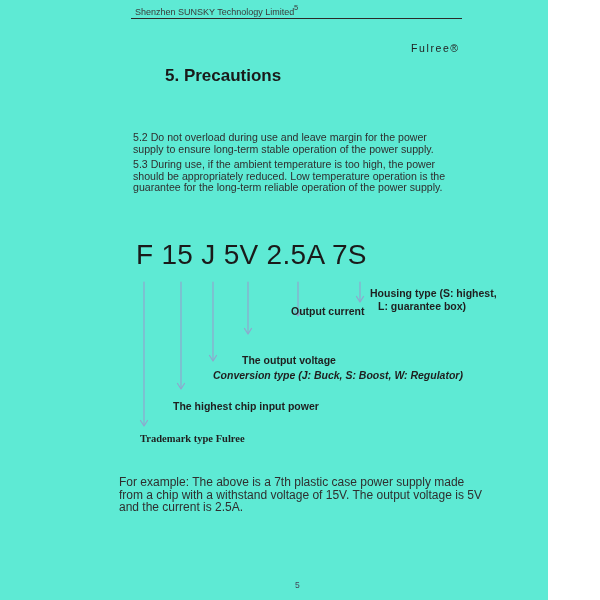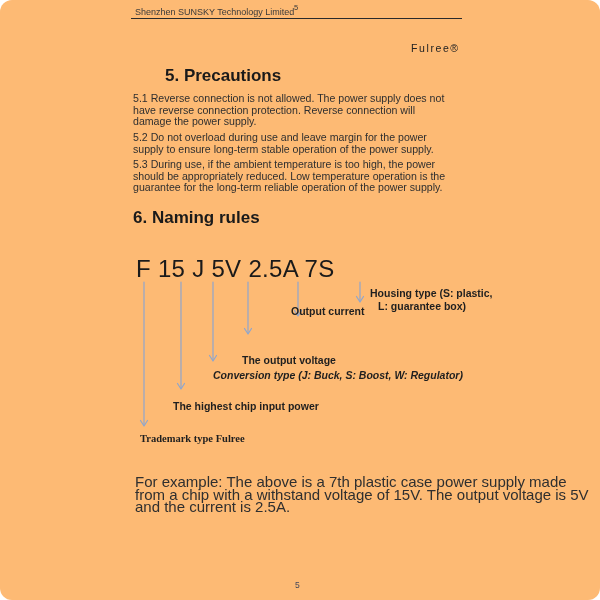--- a/index.html
+++ b/index.html
@@ -2,27 +2,26 @@
 <html><head>
 <meta charset="utf-8">
 <style>
   html, body {
     margin: 0;
     padding: 0;
     background: #ffffff;
   }
   .page {
     position: relative;
-    width: 600px;
+    width: 548px;
     height: 600px;
-    background: #fdba74;
+    background: #5eead4;
     font-family: "Liberation Sans", "DejaVu Sans", sans-serif;
     color: #2f2f2f;
     overflow: hidden;
-    border-radius: 12px;
   }
   .abs { position: absolute; }
 
   
   .hdr-company {
     left: 135px; top: 7px;
     font-size: 9px; color: #3a3a3a;
     white-space: nowrap;
   }
   .hdr-footnote {
@@ -59,22 +58,22 @@
     line-height: 11.5px;
     color: #2f2f2f;
     white-space: pre-line;
   }
   .p1 { top: 93px; }
   .p2 { top: 132px; }
   .p3 { top: 159px; }
 
   
   .naming-code {
-    left: 136px; top: 254px;
-    font-size: 24px;
+    left: 136px; top: 240px;
+    font-size: 28px;
     line-height: 30px;
     letter-spacing: 0.3px;
     color: #1a1a1a;
     white-space: nowrap;
   }
 
   
   .arrow-svg {
     left: 0; top: 0;
     width: 600px; height: 600px;
@@ -92,22 +91,22 @@
   .lbl-housing    { left: 370px; top: 287px; }
   .lbl-housing .line2 { padding-left: 8px; }
   .lbl-current    { left: 291px; top: 305px; }
   .lbl-voltage    { left: 242px; top: 339px; margin-top: 15px; }
   .lbl-conversion { left: 213px; top: 369px; font-style: italic; }
   .lbl-chip-power { left: 173px; top: 400px; }
   .lbl-trademark  { left: 140px; top: 432px; font-family: Liberation Serif, serif; }
 
   
   .example-par {
-    left: 135px; top: 476px;
-    font-size: 15px;
+    left: 119px; top: 476px;
+    font-size: 12px;
     line-height: 12.6px;
     color: #2f2f2f;
     white-space: pre-line;
   }
 
   
   .footer-page {
     left: 295px; top: 580px;
     font-size: 8.5px; color: #44485a;
   }
@@ -116,51 +115,47 @@
 <body>
 
 <div class="page">
 
   <div class="abs hdr-company">Shenzhen SUNSKY Technology Limited</div>
   <div class="abs hdr-footnote">5</div>
   <div class="abs hdr-brand">Fulree®</div>
   <div class="abs hdr-rule"></div>
 
   <div class="abs sec-heading h-precautions">5. Precautions</div>
-  <div class="abs body-par p1">5.1 Reverse connection is not allowed. The power supply does not
-have reverse connection protection. Reverse connection will
-damage the power supply.</div>
   <div class="abs body-par p2">5.2 Do not overload during use and leave margin for the power
 supply to ensure long-term stable operation of the power supply.</div>
   <div class="abs body-par p3">5.3 During use, if the ambient temperature is too high, the power
 should be appropriately reduced. Low temperature operation is the
 guarantee for the long-term reliable operation of the power supply.</div>
 
-  <div class="abs sec-heading h-naming">6. Naming rules</div>
   <div class="abs naming-code">F 15 J 5V 2.5A 7S</div>
 
   <svg class="abs arrow-svg" viewBox="0 0 600 600" xmlns="http://www.w3.org/2000/svg" fill="none">
     <g stroke-width="1.2" stroke-linejoin="round" stroke-linecap="round">
       <line x1="144" y1="282" x2="144" y2="425" stroke="#8fa6cd"></line>
       <path d="M140.5 420.5 L144 426 L147.5 420.5" stroke="#8fa6cd"></path>
       <line x1="181" y1="282" x2="181" y2="388" stroke="#8fa6cd"></line>
       <path d="M177.5 383.5 L181 389 L184.5 383.5" stroke="#8fa6cd"></path>
       <line x1="213" y1="282" x2="213" y2="360" stroke="#8fa6cd"></line>
       <path d="M209.5 355.5 L213 361 L216.5 355.5" stroke="#8fa6cd"></path>
       <line x1="248" y1="282" x2="248" y2="333" stroke="#8fa6cd"></line>
       <path d="M244.5 328.5 L248 334 L251.5 328.5" stroke="#8fa6cd"></path>
       <line x1="298" y1="282" x2="298" y2="315" stroke="#8fa6cd"></line>
       <path d="M294.5 310.5 L298 316 L301.5 310.5" stroke="#8fa6cd"></path>
       <line x1="360" y1="282" x2="360" y2="301" stroke="#8fa6cd"></line>
       <path d="M356.5 296.5 L360 302 L363.5 296.5" stroke="#8fa6cd"></path>
     </g>
   </svg>
 
   <div class="abs diag-label lbl-housing">
-    <div class="line1">Housing type (S: plastic,</div>
+    <div class="line1">Housing type (S: highest,</div>
     <div class="line2">L: guarantee box)</div>
   </div>
   <div class="abs diag-label lbl-current">Output current</div>
   <div class="abs diag-label lbl-voltage">The output voltage</div>
   <div class="abs diag-label lbl-conversion">Conversion type (J: Buck, S: Boost, W: Regulator)</div>
   <div class="abs diag-label lbl-chip-power">The highest chip input power</div>
   <div class="abs diag-label lbl-trademark">Trademark type Fulree</div>
 
   <div class="abs example-par">For example: The above is a 7th plastic case power supply made
 from a chip with a withstand voltage of 15V. The output voltage is 5V

